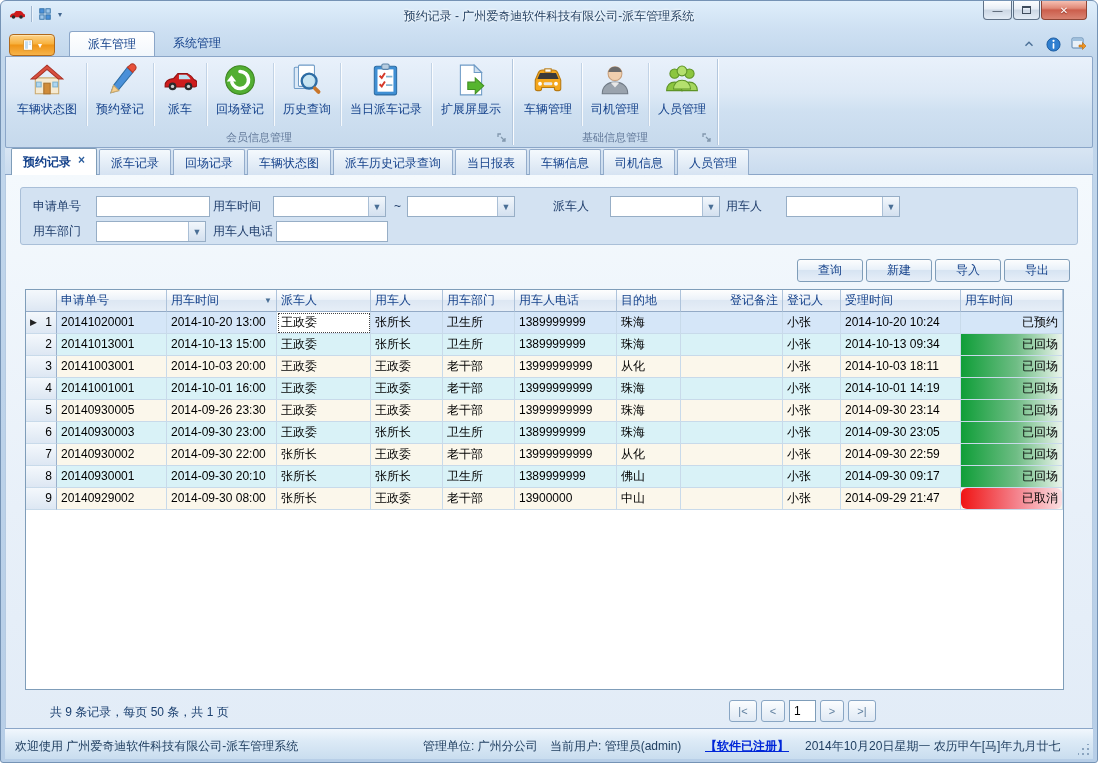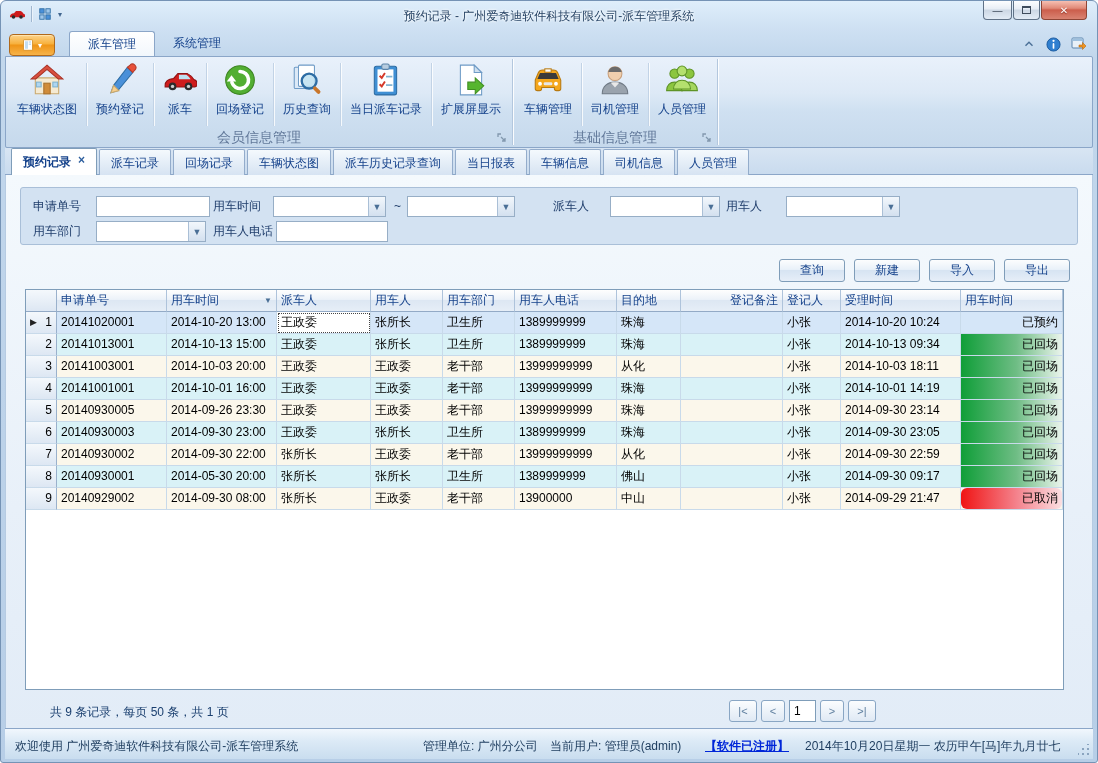--- a/index.html
+++ b/index.html
@@ -45,21 +45,21 @@
     border:1px solid #8ba6c8; border-radius:0 2px 2px 2px; display:flex; overflow:hidden; }
   .rgroup{ display:flex; flex-direction:column; padding:2px 2px 0; }
   .rbtns{ display:flex; flex:1; align-items:stretch; }
   .rbtn{ display:flex; flex-direction:column; align-items:center; justify-content:flex-start;
     padding:4px 9px 0; cursor:default; border-radius:3px; }
   .rbtn-icon svg{ width:34px; height:34px; display:block; }
   .rbtn-label{ margin-top:4px; color:#15428b; white-space:nowrap; }
   .rbtn-sep{ width:1px; background:#c2d3e6; box-shadow:1px 0 0 rgba(255,255,255,.8); margin:4px 0; }
   .rgroup-sep{ width:1px; background:#b3c7de; box-shadow:1px 0 0 rgba(255,255,255,.9); margin:2px 0; }
   .rgroup-foot{ height:17px; position:relative; text-align:center; }
-  .rgroup-title{ color:#62799a; font-size:14px; line-height:15px; }
+  .rgroup-title{ color:#62799a; font-size:11px; line-height:15px; }
   .dlg-launcher{ position:absolute; right:2px; bottom:3px; width:12px; height:12px; }
   .dlg-launcher svg{ width:12px; height:12px; }
 
   
   .doctabs{ position:absolute; top:147px; left:4px; right:4px; height:27px;
     background:linear-gradient(180deg,#d8e5f3,#c9dbee); border-bottom:1px solid #8ba6c8;
     display:flex; align-items:flex-start; padding-left:6px; }
   .dtab{ height:26px; margin:1px 2px 0 0; padding:5px 11px 0; color:#15428b; white-space:nowrap;
     border:1px solid #93accb; border-bottom:none; border-radius:2px 2px 0 0;
     background:linear-gradient(180deg,#f4f9fd,#d6e3f2); display:flex; gap:7px; cursor:default; }
@@ -76,21 +76,21 @@
   .f-row1{ top:8px; } .f-row2{ top:33px; }
   .ftext, .combo{ position:absolute; height:21px; background:#fff; border:1px solid #97aec6; }
   .ftext input, .combo input{ width:100%; height:100%; border:none; outline:none; padding:0 3px;
     font:inherit; background:transparent; }
   .combo{ display:flex; }
   .combo input{ flex:1; min-width:0; }
   .combo-btn{ width:17px; border-left:1px solid #aabfd6; display:flex; align-items:center; justify-content:center;
     background:linear-gradient(180deg,#f2f7fc,#d3e0ef); color:#4a6f96; font-size:9px; }
   .tilde{ position:absolute; color:#1f3d6b; line-height:21px; }
 
-  .actions{ position:absolute; top:84px; right:22px; display:flex; gap:9px; }
+  .actions{ position:absolute; top:84px; right:22px; display:flex; gap:3px; }
   .btn{ min-width:66px; height:23px; border:1px solid #7f9db9; border-radius:3px; color:#15428b;
     background:linear-gradient(180deg,#fcfdfe 0%,#e9f1f9 45%,#d7e4f2 50%,#e6eef8 100%);
     display:flex; align-items:center; justify-content:center; padding:0 8px; cursor:default; white-space:nowrap; }
 
   
   .grid{ position:absolute; top:114px; left:19px; width:1039px; height:401px;
     border:1px solid #7f9db9; background:#fff; display:flex; flex-direction:column; overflow:hidden; }
   .ghrow{ display:flex; height:22px; flex:0 0 22px; }
   .gcell{ height:100%; border-right:1px solid #c3d4e8; padding:0 4px; line-height:21px;
     white-space:nowrap; overflow:hidden; }
@@ -604,21 +604,21 @@
             <div class="gcell" style="width: 120px;">2014-09-30 22:59</div>
             <div class="gcell status-cell" style="width: 102px;">
               <div class="status-bar status-returned">已回场</div>
             </div>
           </div>
           <div class="grow even">
             <div class="gcell gsel" style="width: 31px;">
               <span class="row-no">8</span>
             </div>
             <div class="gcell" style="width: 110px;">20140930001</div>
-            <div class="gcell" style="width: 110px;">2014-05-30 20:00</div>
+            <div class="gcell" style="width: 110px;">2014-09-30 20:10</div>
             <div class="gcell" style="width: 94px;">张所长</div>
             <div class="gcell" style="width: 72px;">张所长</div>
             <div class="gcell" style="width: 72px;">卫生所</div>
             <div class="gcell" style="width: 102px;">1389999999</div>
             <div class="gcell" style="width: 64px;">佛山</div>
             <div class="gcell" style="width: 102px;"></div>
             <div class="gcell" style="width: 58px;">小张</div>
             <div class="gcell" style="width: 120px;">2014-09-30 09:17</div>
             <div class="gcell status-cell" style="width: 102px;">
               <div class="status-bar status-returned">已回场</div>

